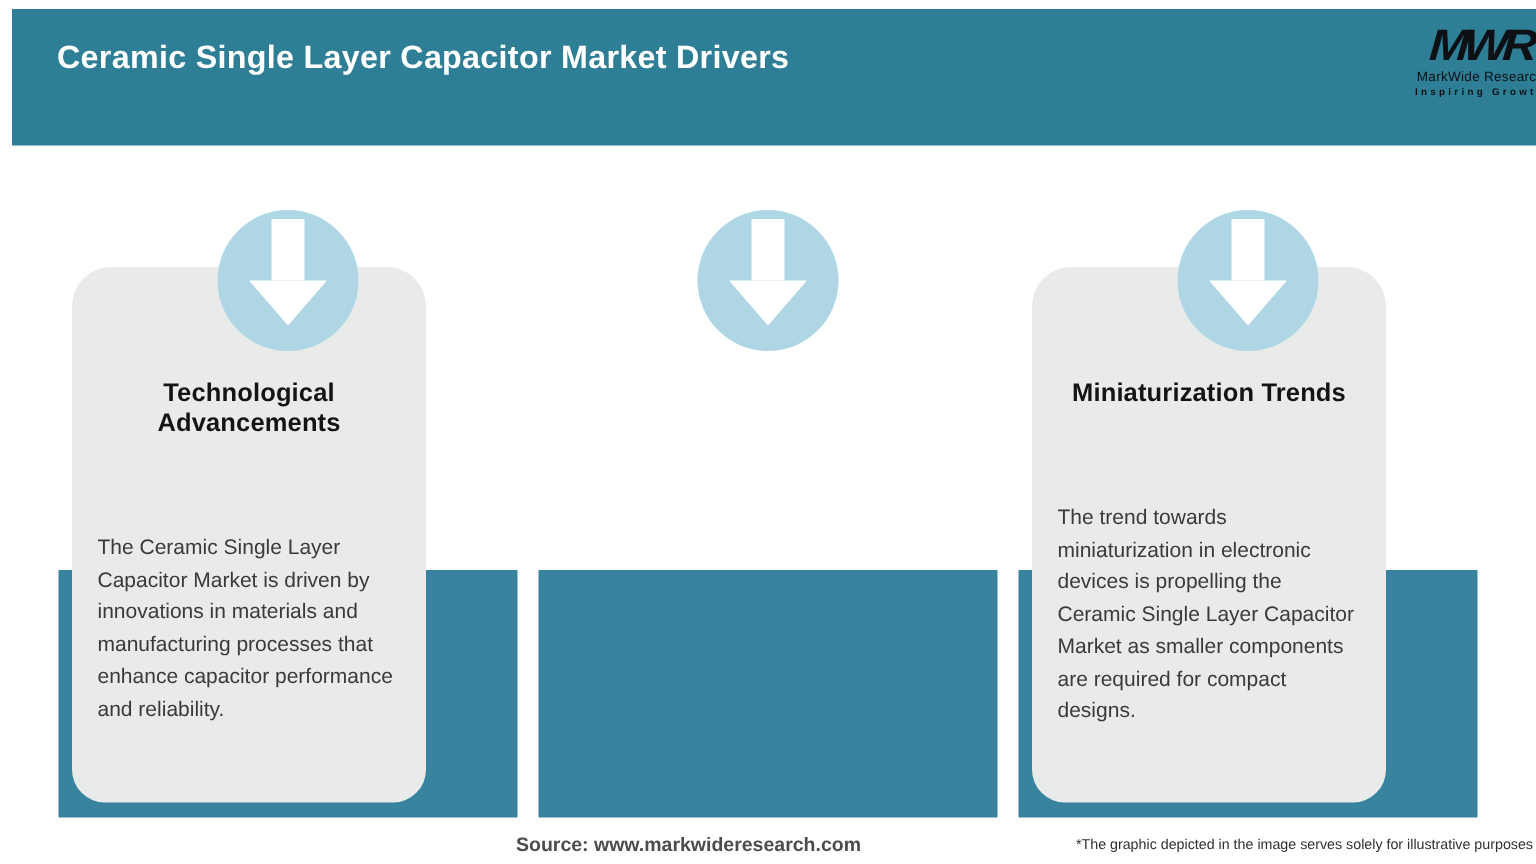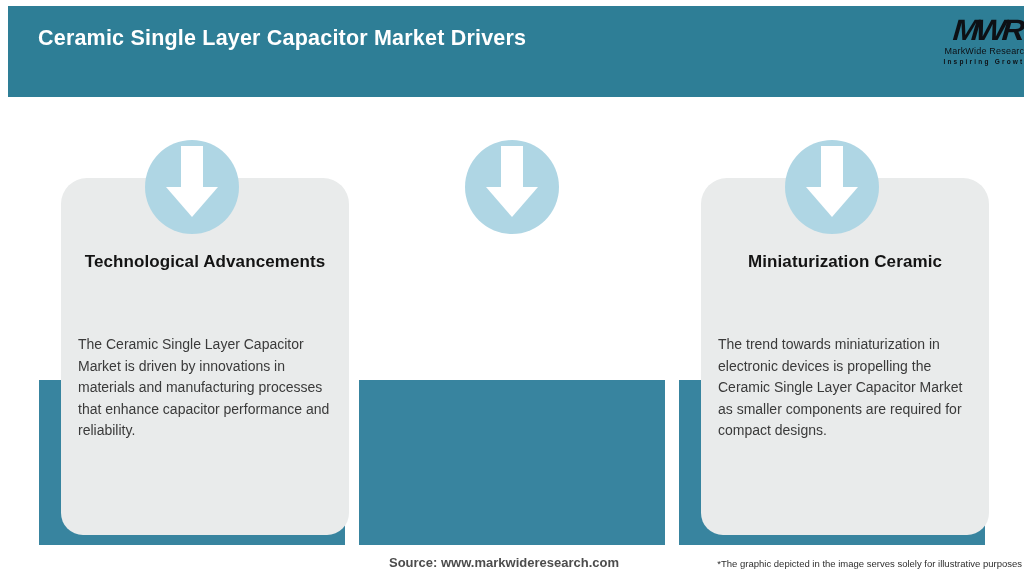--- a/index.html
+++ b/index.html
@@ -33,39 +33,39 @@
   .logo-name{font-size:9px;font-weight:normal;margin-top:1px;letter-spacing:.2px;}
   .logo-tagline{font-size:6.5px;font-weight:bold;letter-spacing:2.2px;margin-top:2.5px;}
 
   .col{position:absolute;top:0;width:288px;height:576px;}
   .col1{left:48px}.col2{left:368px}.col3{left:688px}
   .backing{
     position:absolute;left:-9px;top:380px;width:306px;height:165px;
     background:var(--accent-teal);
   }
   .card{
-    position:absolute;left:13px;top:178px;width:288px;height:357px;
+    position:absolute;left:0;top:178px;width:236px;height:357px;
     background:var(--card-gray);border-radius:26px 26px 22px 22px;
   }
   .card h2{
     margin:74px 6px 0;text-align:center;
     font-size:17px;font-weight:bold;color:#141414;letter-spacing:.1px;
   }
   .card p{
     margin:62px 17px 0;font-size:14px;line-height:21.5px;color:#3a3a3a;
   }
   .circle{
     position:absolute;left:50%;top:140px;width:94px;height:94px;margin-left:-47px;
     border-radius:50%;background:var(--circle-blue);
     display:flex;align-items:center;justify-content:center;
   }
   .circle svg{display:block;transform:translateY(-5px);}
 
   .source{
-    position:absolute;left:344px;top:555px;width:320px;text-align:center;
+    position:absolute;left:344px;top:555px;width:320px;text-align:left;
     font-size:13px;font-weight:bold;color:#4c4c4c;
   }
   .disclaimer{
     position:absolute;right:2px;top:558px;font-size:9.5px;color:#2f2f2f;
   }
 </style>
 </head>
 <body>
 
 <div class="header">
@@ -97,21 +97,21 @@
     <svg width="56" height="72" viewBox="0 0 56 72" aria-hidden="true">
       <rect x="17" y="0" width="22" height="41" fill="#ffffff"></rect>
       <polygon points="2,41 54,41 28,71" fill="#ffffff"></polygon>
     </svg>
   </div>
 </div>
 
 <div class="col col3">
   <div class="backing"></div>
   <div class="card">
-    <h2>Miniaturization Ceramic</h2>
+    <h2>Miniaturization Trends</h2>
     <p>The trend towards miniaturization in electronic devices is propelling the Ceramic Single Layer Capacitor Market as smaller components are required for compact designs.</p>
   </div>
   <div class="circle">
     <svg width="56" height="72" viewBox="0 0 56 72" aria-hidden="true">
       <rect x="17" y="0" width="22" height="41" fill="#ffffff"></rect>
       <polygon points="2,41 54,41 28,71" fill="#ffffff"></polygon>
     </svg>
   </div>
 </div>
 

